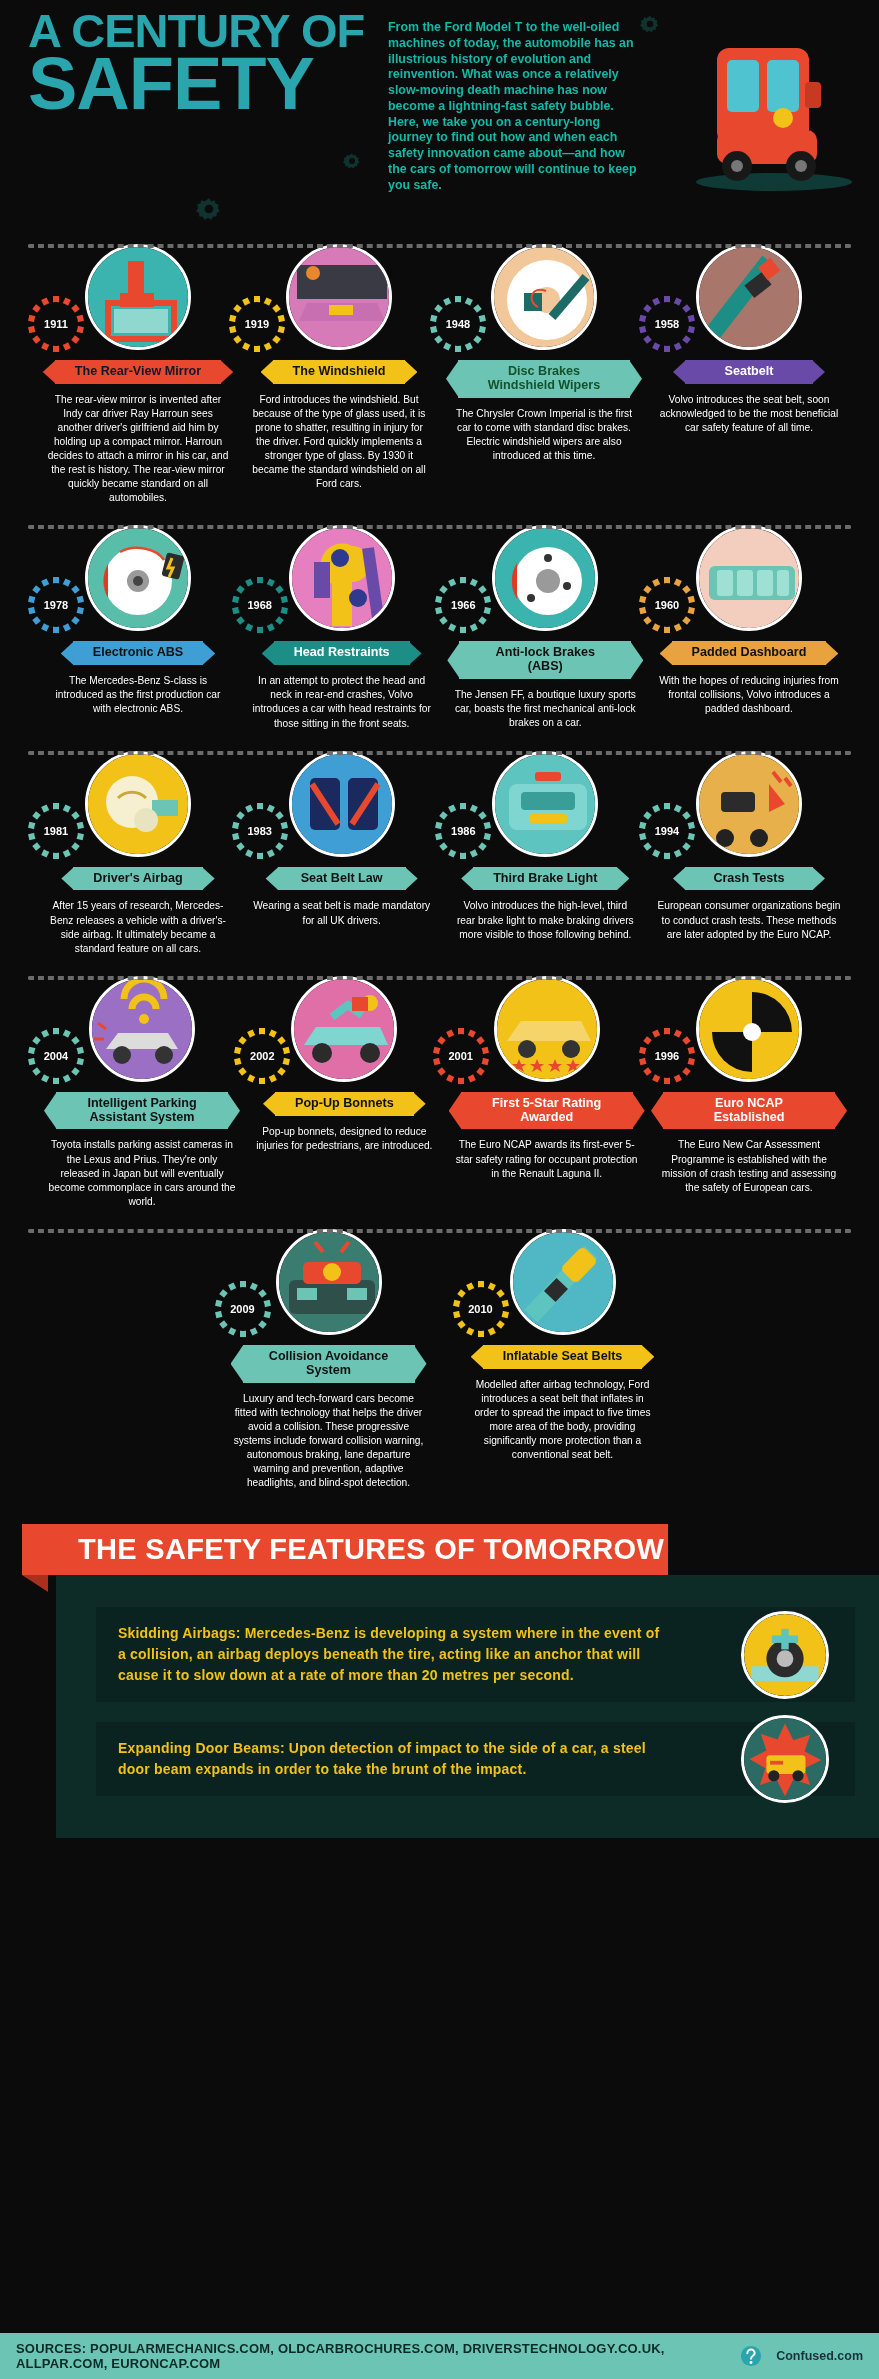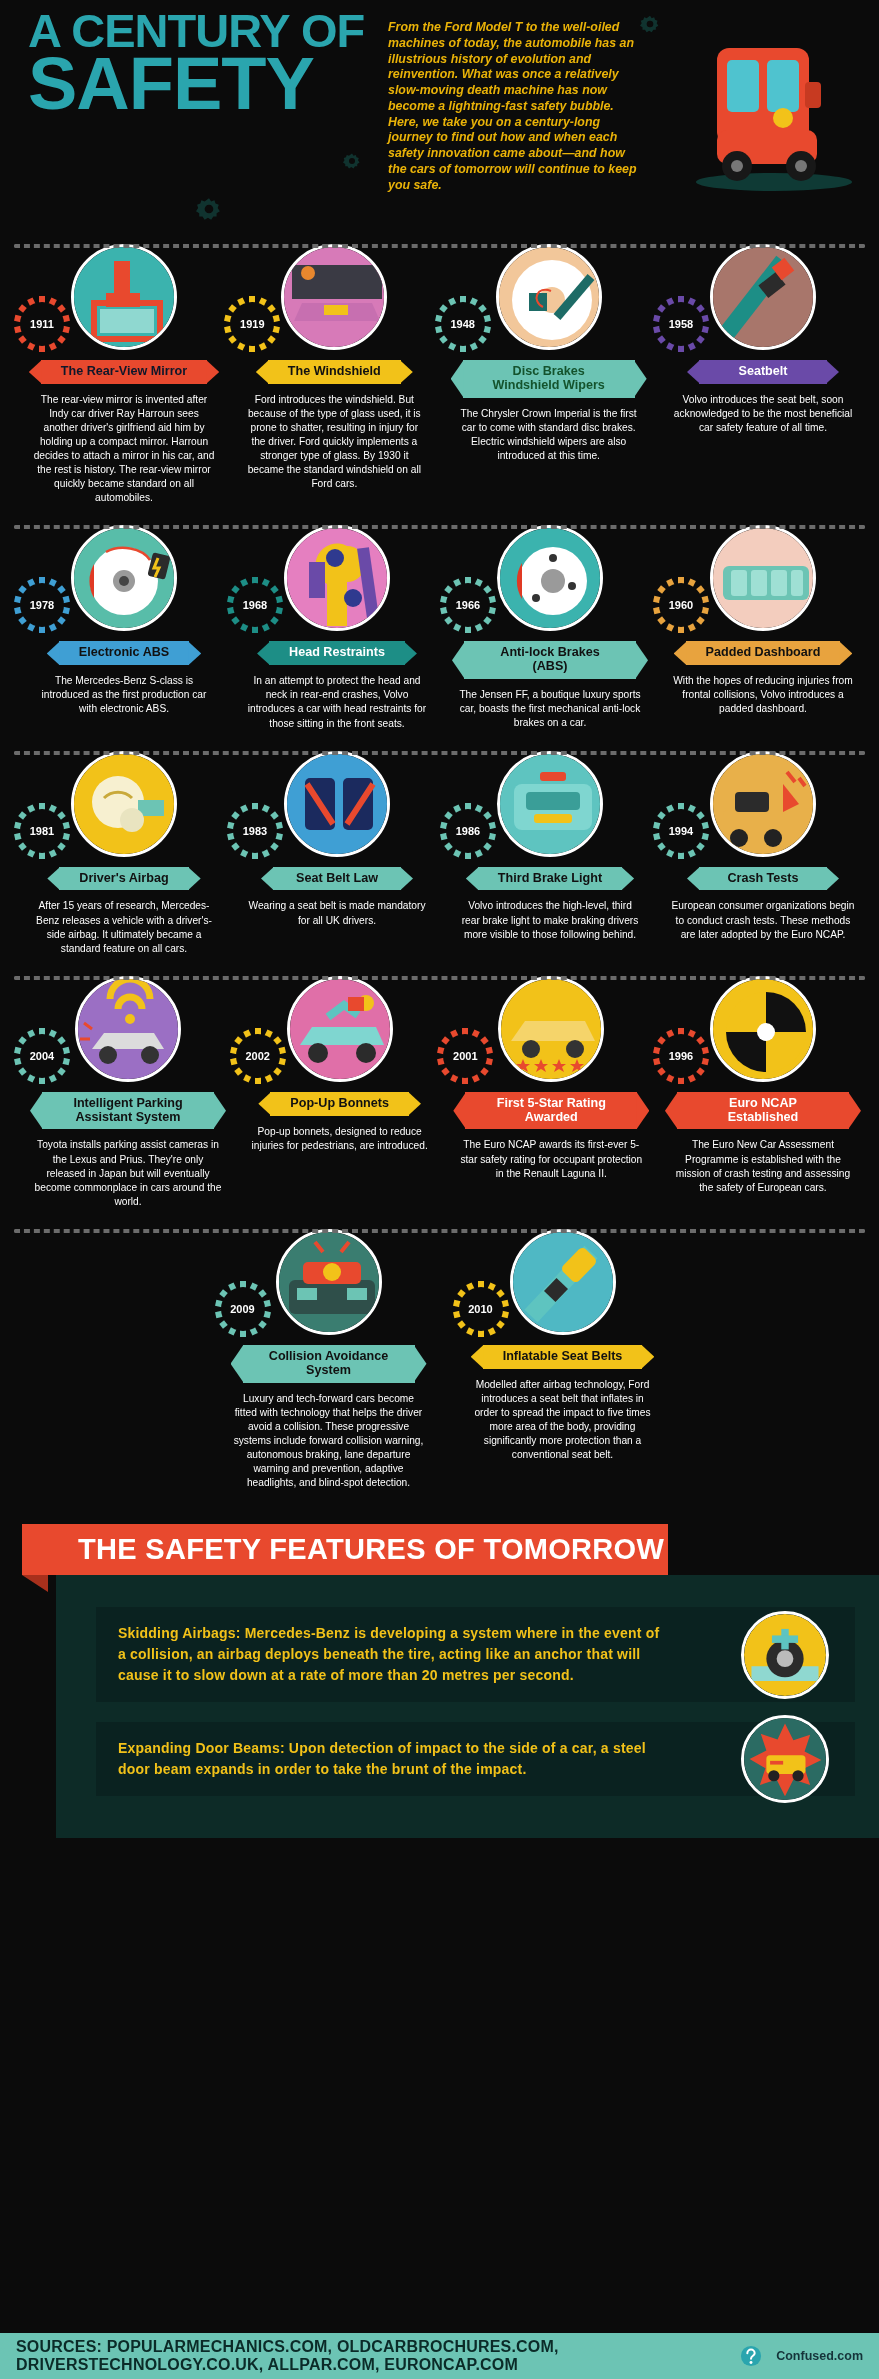--- a/index.html
+++ b/index.html
@@ -15,26 +15,26 @@
   .header { position:relative; height:230px; padding:10px 0 0 28px; }
   .title-main{
     font-family:"Liberation Sans Narrow","Liberation Sans",sans-serif;
     color:#2aa5ae; font-weight:bold; letter-spacing:-1px; line-height:.88;
   }
   .title-l1{ font-size:47px; }
   .title-l2{ font-size:74px; }
   .subtitle{ color:#e8492e; font-size:10.5px; font-weight:bold; margin-top:10px; }
   .intro{
     position:absolute; left:388px; top:20px; width:250px;
-    color:#eab308; font-size:12.4px; font-weight:bold; line-height:1.27;font-style:italic;
+    color:#14b8a6; font-size:12.4px; font-weight:bold; line-height:1.27;
   }
   .hero-car{ position:absolute; right:20px; top:30px; width:180px; height:165px; }
 
   
-  .timeline{ position:relative; padding:0 0; }
+  .timeline{ position:relative; padding:0 14px; }
   .row{ position:relative; display:flex; justify-content:space-between;
         padding:14px 18px 6px 26px; }
   .dash-band{ position:absolute; left:14px; right:14px; border:2px dashed #6b6b6b;
         border-radius:26px; pointer-events:none; }
 
   .card{ width:196px; position:relative; display:flex; flex-direction:column;
          align-items:center; }
   .card.c3{ width:204px; }
   .bubble{ width:106px; height:106px; border-radius:50%;
            border:3px solid #fff; position:relative; overflow:hidden; }
@@ -79,21 +79,21 @@
              margin-bottom:20px; position:relative; }
   .tom-item p{ color:#f2c219; font-size:14px; font-weight:bold; line-height:1.5;
                font-family:"Liberation Sans Narrow","Liberation Sans",sans-serif;
                letter-spacing:.2px;}
   .tom-icon{ position:absolute; right:26px; top:50%; transform:translateY(-50%);
              width:88px; height:88px; border-radius:50%; border:3px solid #fff; overflow:hidden;}
 
   
   .footer{ position:absolute; left:0; bottom:0; width:879px; height:46px;
            background:#6cc4b4; display:flex; align-items:center; padding:0 16px; }
-  .sources{ color:#0b2b28; font-size:16px; font-weight:bold; letter-spacing:.2px;
+  .sources{ color:#0b2b28; font-size:13px; font-weight:bold; letter-spacing:.2px;
             font-family:"Liberation Sans Narrow","Liberation Sans",sans-serif; }
   .logo{ margin-left:auto; display:flex; align-items:center; gap:14px; }
   .logo-txt{ color:#15343a; font-size:12.5px; font-weight:bold; }
 
   .deco{ position:absolute; opacity:.85; pointer-events:none; }
 </style>
 </head>
 <body>
 
 <div class="page">

